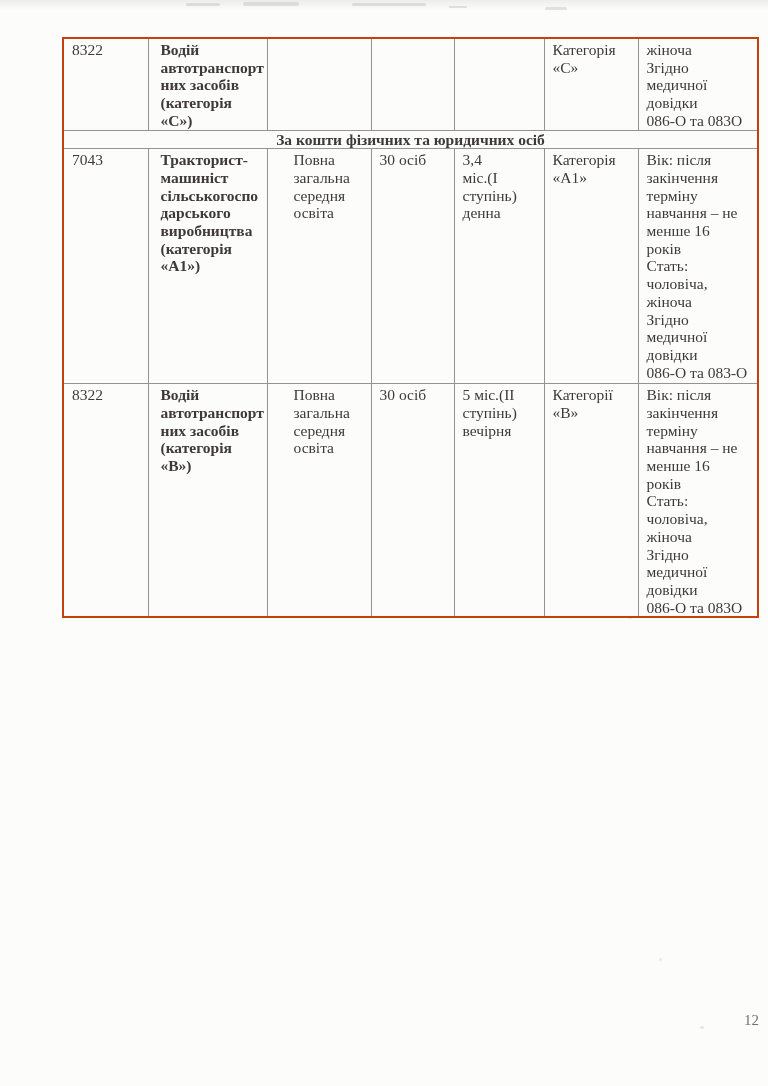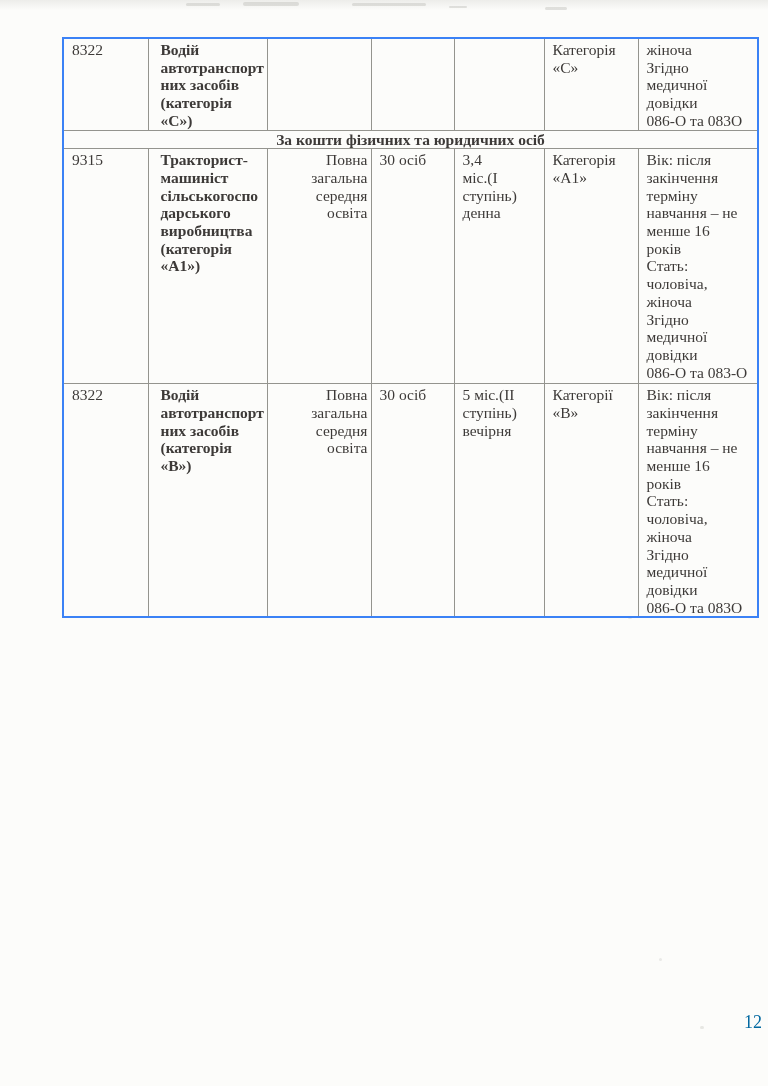--- a/index.html
+++ b/index.html
@@ -26,55 +26,55 @@
     border-radius: 2px;
     opacity: 0.38;
   }
   table.doc-table {
     position: absolute;
     left: 62px;
     top: 37px;
     width: 695px;
     border-collapse: collapse;
     table-layout: fixed;
-    border: 2px solid #3b82f6;
+    border: 2px solid #c2410c;
   }
   table.doc-table td {
     border: 1px solid #94948e;
     vertical-align: top;
     font-family: "Liberation Serif", serif;
     font-size: 15.5px;
     line-height: 17.7px;
     color: #3d3a38;
     white-space: pre-line;
     padding: 2px 3px 0 8px;
     overflow: hidden;
   }
   table.doc-table td:nth-child(2) { padding-left: 12px; font-weight: bold; }
-  table.doc-table td:nth-child(3) { padding-left: 26px; text-align: right; }
+  table.doc-table td:nth-child(3) { padding-left: 26px; }
   tr.row-tall-1 { height: 89px; }
   tr.row-sep    { height: 15px; padding-left: 44px; }
   tr.row-tall-2 { height: 235px; }
   tr.row-tall-3 { height: 228px; }
   td.section-header {
     text-align: center;
     font-weight: bold;
     color: #262421;
     font-size: 15px;
     line-height: 15px;
     padding: 0 !important;
     white-space: normal;
   }
   .page-number {
     position: absolute;
     left: 744px;
     top: 1012px;
     font-family: "Liberation Serif", serif;
-    font-size: 18px;
-    color: #0369a1;
+    font-size: 15px;
+    color: #737373;
   }
 </style>
 </head>
 <body>
 
 <div class="scan-edge-top"></div>
 <div class="artifact" style="left:186px; top:3px; width:34px; height:3px;"></div>
 <div class="artifact" style="left:243px; top:2px; width:56px; height:4px;"></div>
 <div class="artifact" style="left:352px; top:3px; width:74px; height:3px;"></div>
 <div class="artifact" style="left:449px; top:6px; width:18px; height:2px;"></div>
@@ -109,21 +109,21 @@
       <td>жіноча
 Згідно
 медичної
 довідки
 086-О та 083О</td>
     </tr>
     <tr class="row-sep">
       <td class="section-header" colspan="7">За кошти фізичних та юридичних осіб</td>
     </tr>
     <tr class="row-tall-2">
-      <td>9315</td>
+      <td>7043</td>
       <td>Тракторист-
 машиніст
 сільськогоспо
 дарського
 виробництва
 (категорія
 «А1»)</td>
       <td>Повна
 загальна
 середня

